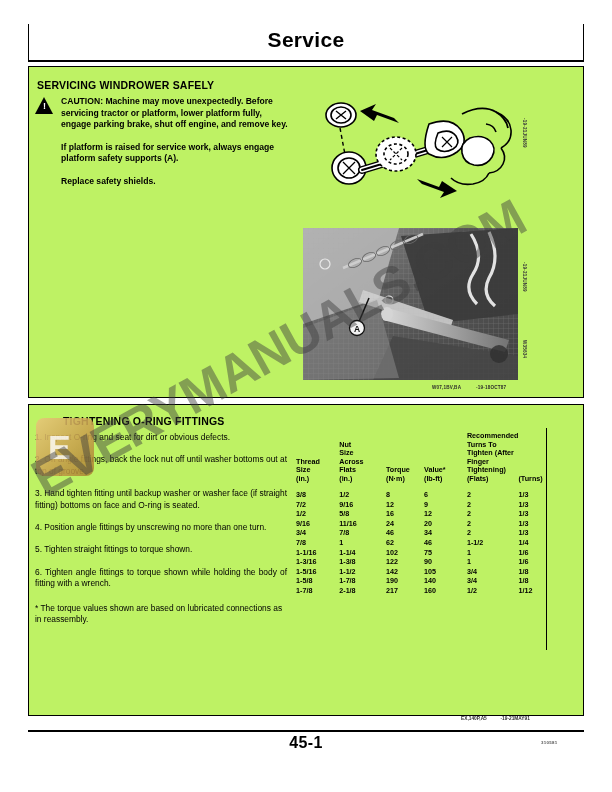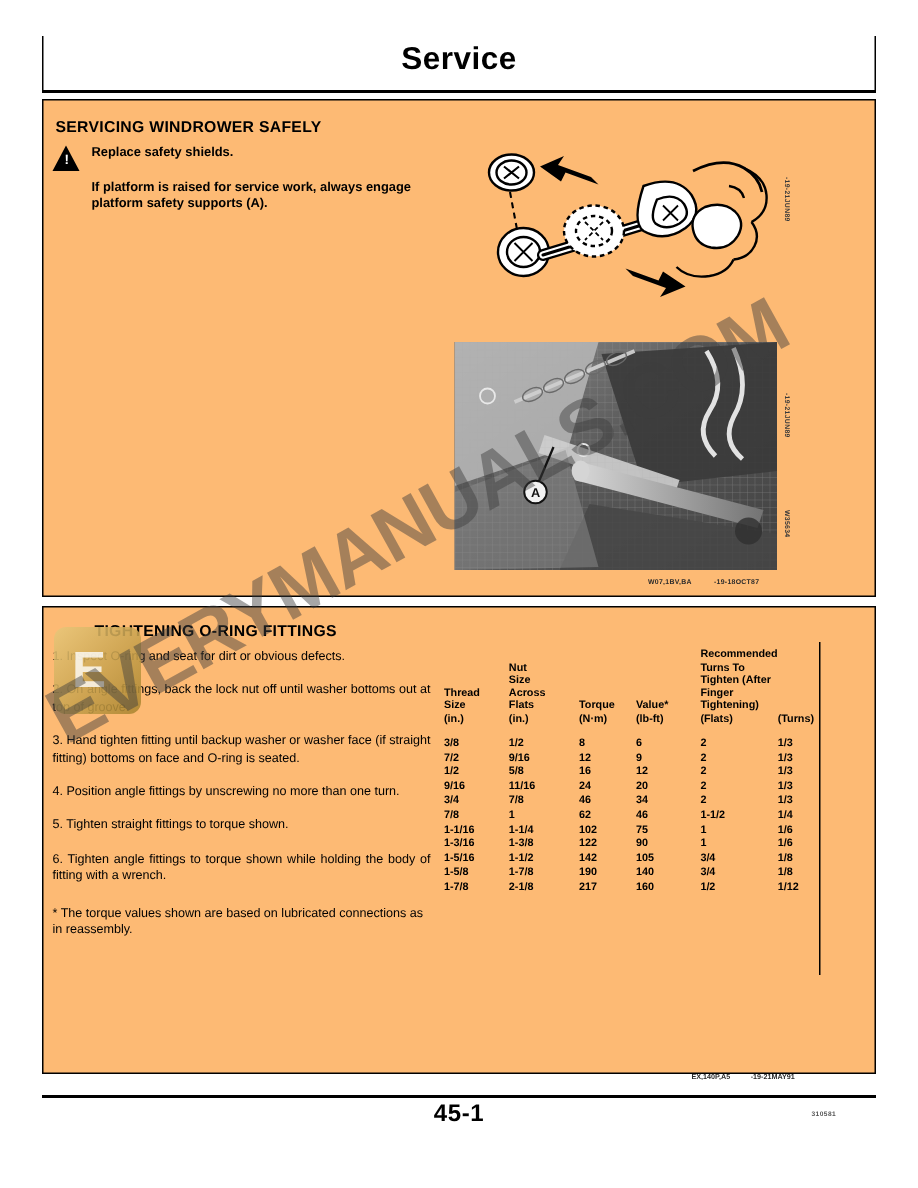--- a/index.html
+++ b/index.html
@@ -44,21 +44,21 @@
     font-size: 21px;
     font-weight: bold;
     letter-spacing: 0.3px;
   }
 
   
   .panel {
     position: absolute;
     border: 1px solid #000;
     box-sizing: border-box;
-    background: #fdba74;
+    background: #bef264;
   }
   #panel-safety { left: 28px; top: 66px; width: 556px; height: 332px; }
   #panel-oring  { left: 28px; top: 404px; width: 556px; height: 312px; }
 
   .panel-heading {
     position: absolute;
     font-size: 10.5px;
     font-weight: bold;
     letter-spacing: 0.2px;
   }
@@ -297,23 +297,24 @@
   </div>
 
   <div class="panel" id="panel-safety">
     <div class="panel-heading" id="safety-heading">SERVICING WINDROWER SAFELY</div>
   </div>
 
   <div class="caution-wrap">
     <div class="caution-row">
       <div class="warn-tri"></div>
       <div class="warn-bang">!</div>
+      <p class="caution-p">CAUTION: Machine may move unexpectedly. Before servicing tractor or platform, lower platform fully, engage parking brake, shut off engine, and remove key.</p>
     </div>
+    <p class="caution-p indent">If platform is raised for service work, always engage platform safety supports (A).</p>
     <p class="caution-p indent">Replace safety shields.</p>
-    <p class="caution-p indent">If platform is raised for service work, always engage platform safety supports (A).</p>
   </div>
 
   <div id="lineart">
     <svg width="215" height="125" viewBox="0 0 215 125" xmlns="http://www.w3.org/2000/svg">
       <g fill="none" stroke="#000" stroke-width="1.6">
 
         <ellipse cx="41" cy="27" rx="15" ry="12" fill="#fff"></ellipse>
         <ellipse cx="41" cy="27" rx="10" ry="8"></ellipse>
         <path d="M36 23 l10 8 M46 23 l-10 8" stroke-width="1.4"></path>
 

